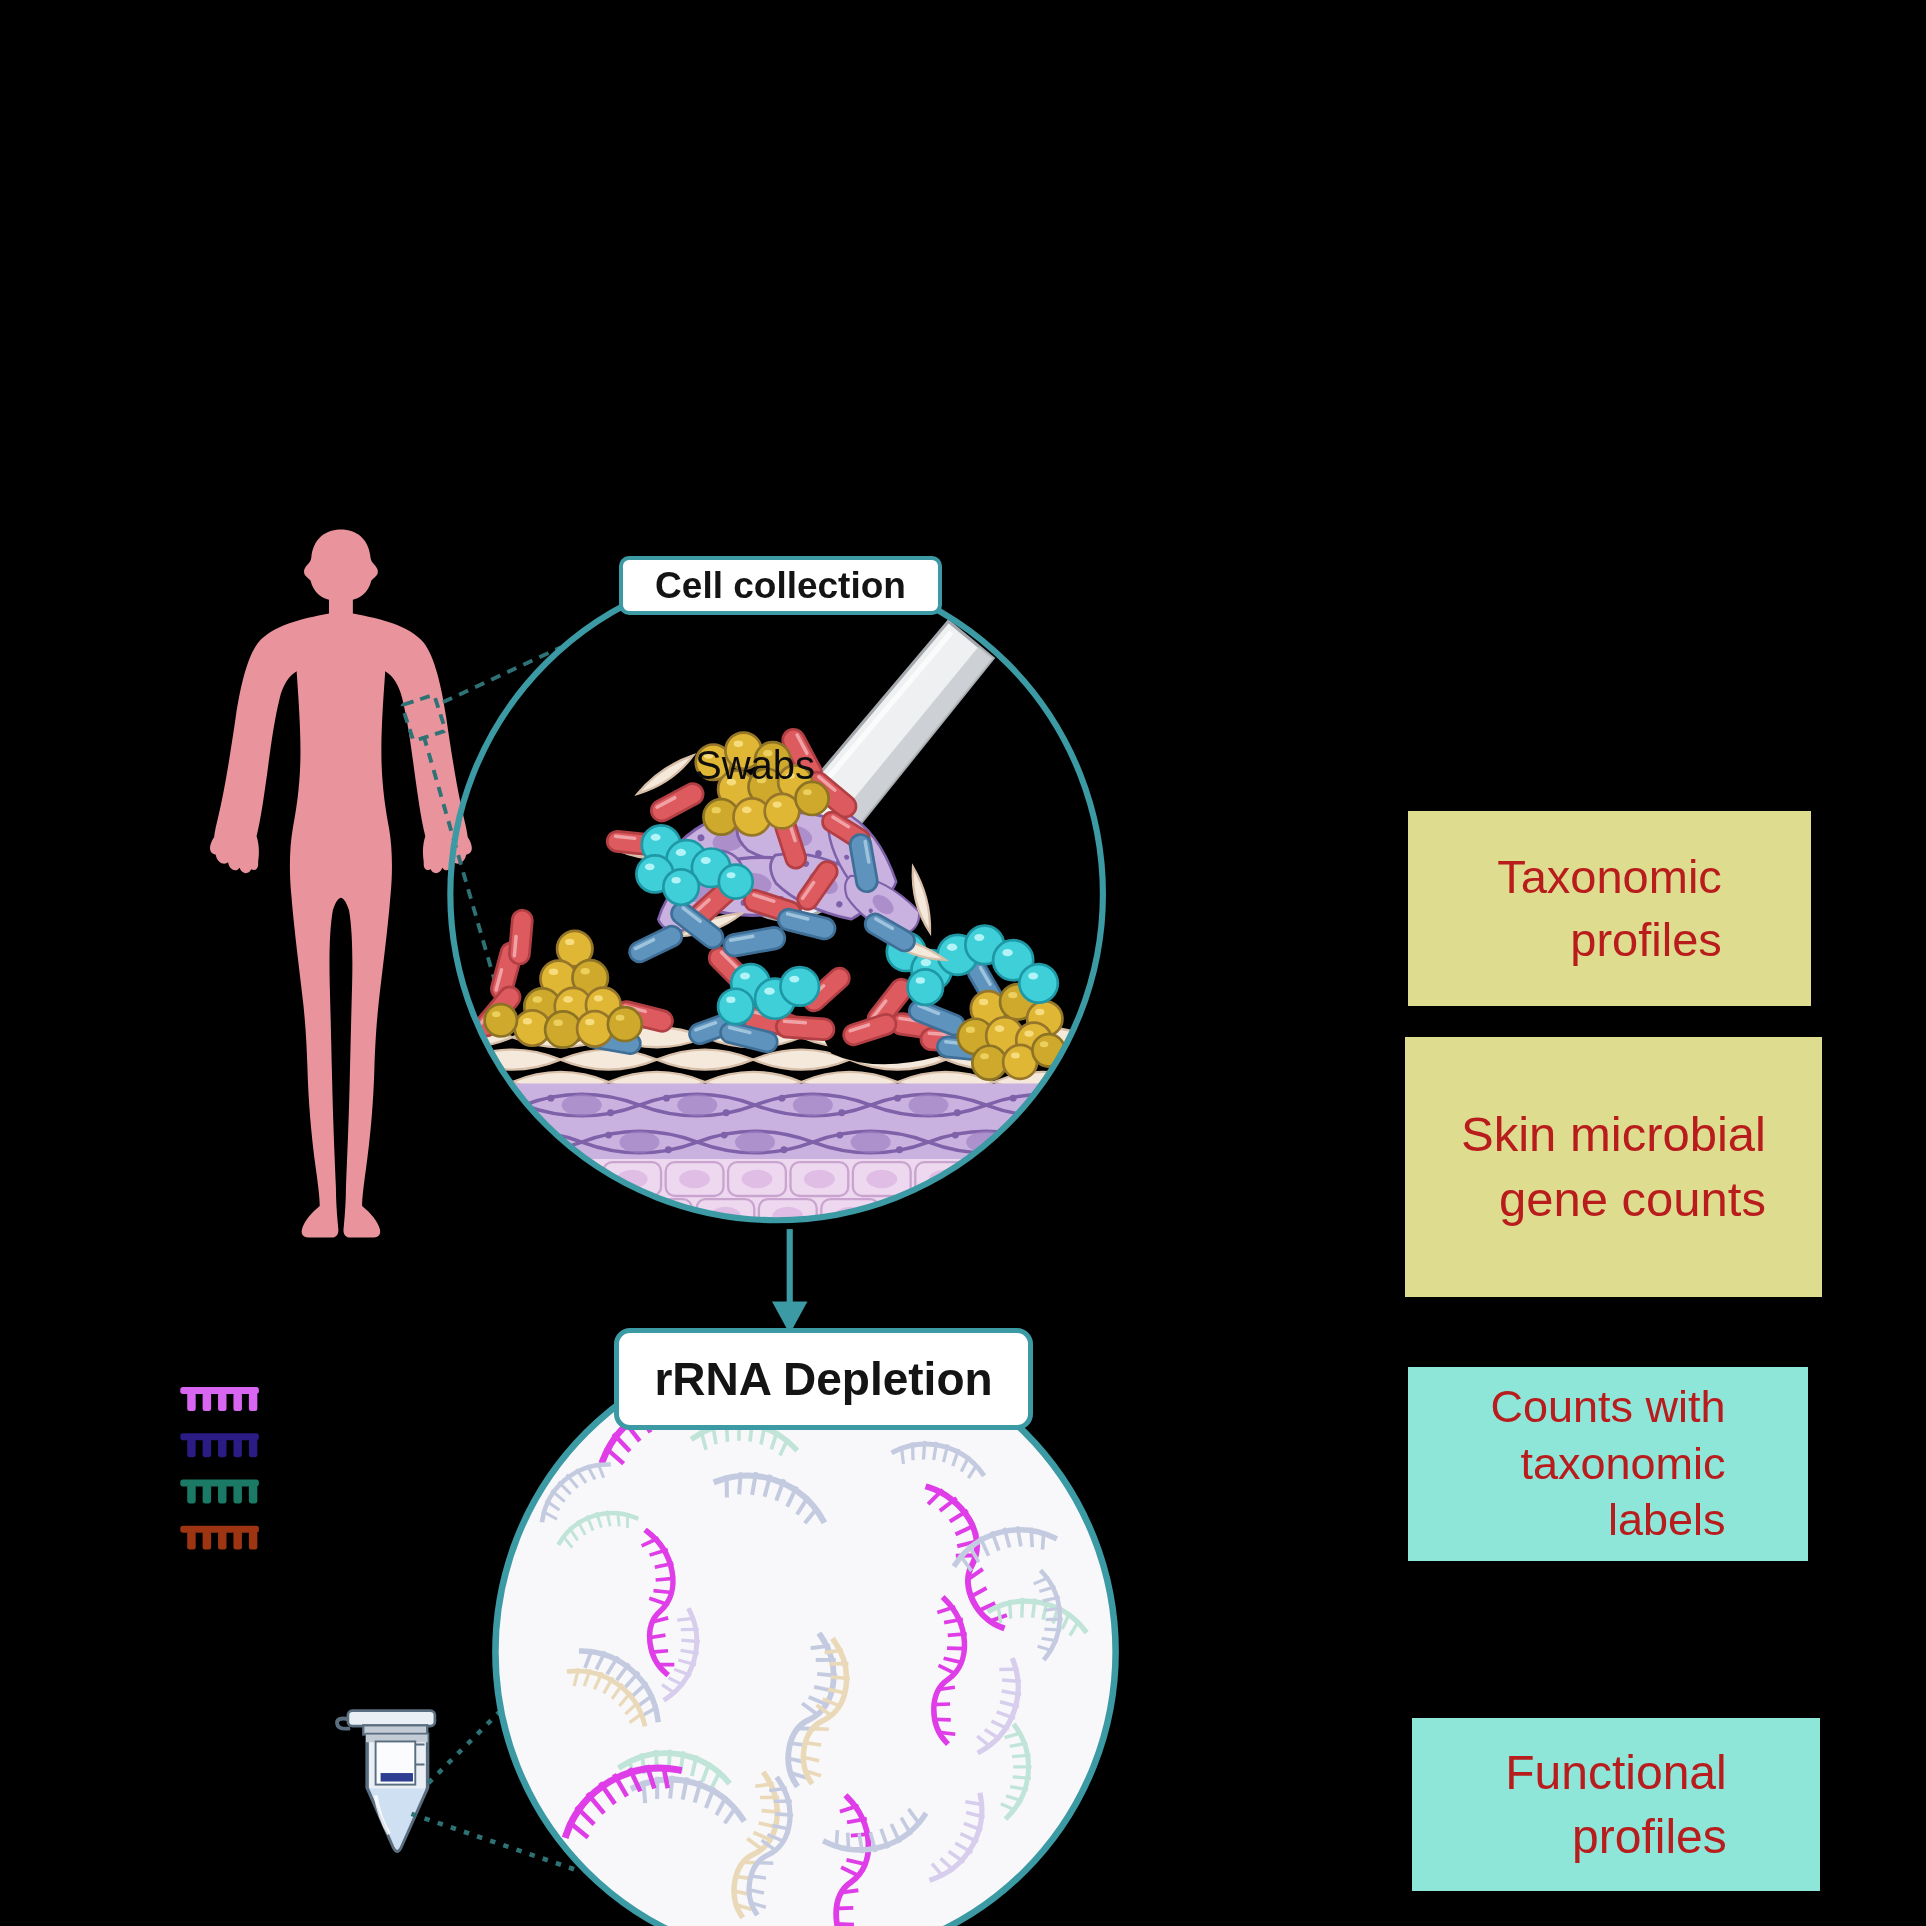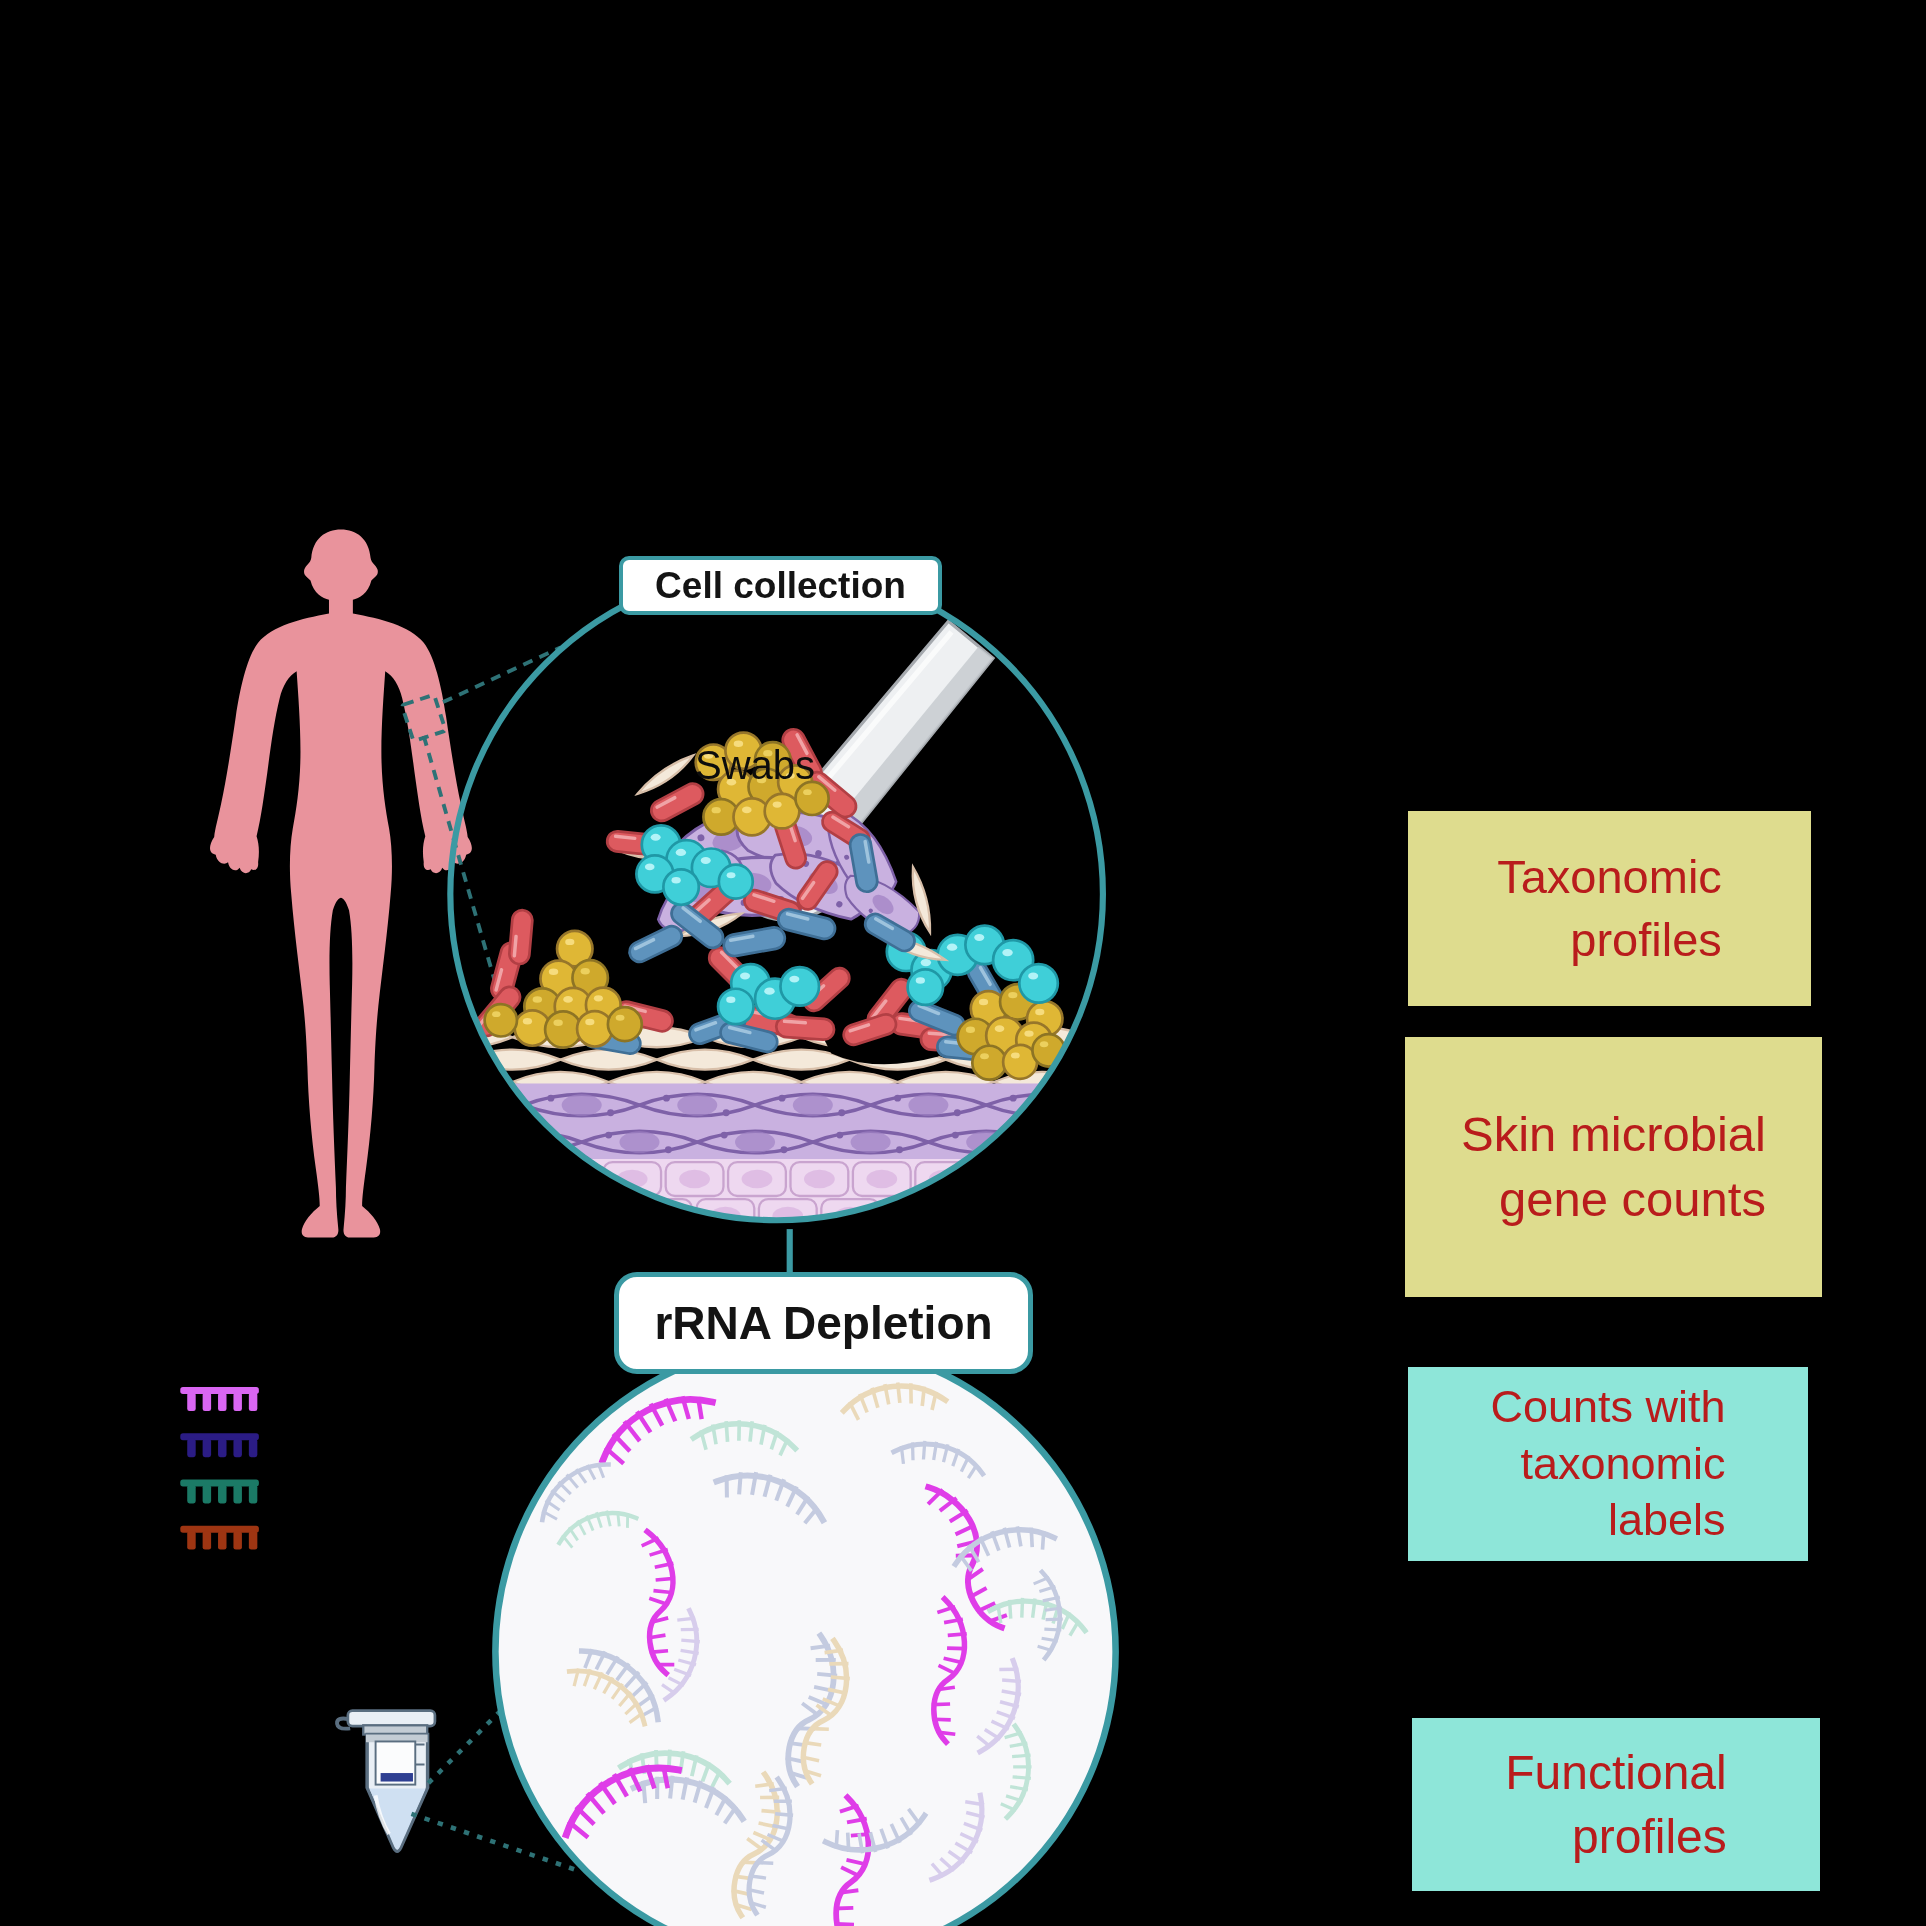--- a/index.html
+++ b/index.html
@@ -674,21 +674,21 @@
 </svg>
 
 <div class="label-box" style="left:619px;top:556px;width:315px;height:51px;border-radius:10px;font-size:37px">
   <span>Cell collection</span>
 </div>
 
 <div class="floating-text" style="left:651px;top:743px;width:208px;font-size:40px">
   <span>Swabs</span>
 </div>
 
-<div class="label-box" style="left:614px;top:1272px;width:409px;height:92px;border-radius:23px;font-size:46px;border-width:5px">
+<div class="label-box" style="left:614px;top:1328px;width:409px;height:92px;border-radius:16px;font-size:46px;border-width:5px">
   <span>rRNA Depletion</span>
 </div>
 
 <div class="obox yellowbox" style="left:1408px;top:811px;width:403px;height:195px;font-size:47px;line-height:1.32">
   <span>Taxonomic
 profiles</span>
 </div>
 
 <div class="obox yellowbox" style="left:1405px;top:1037px;width:417px;height:260px;font-size:49px;line-height:1.32">
   <span>Skin microbial

